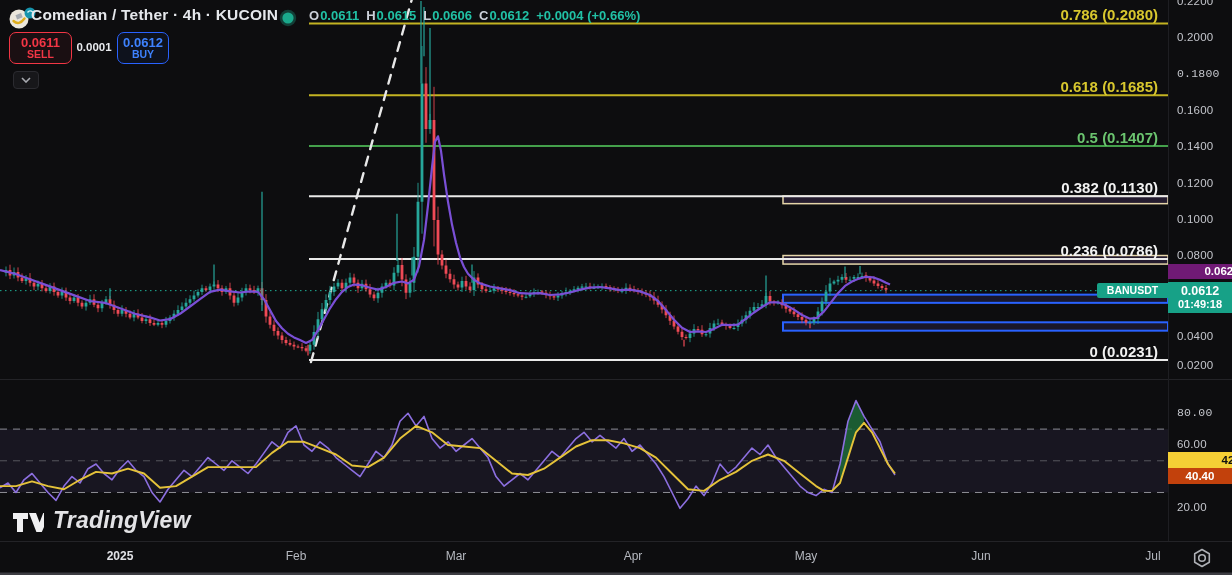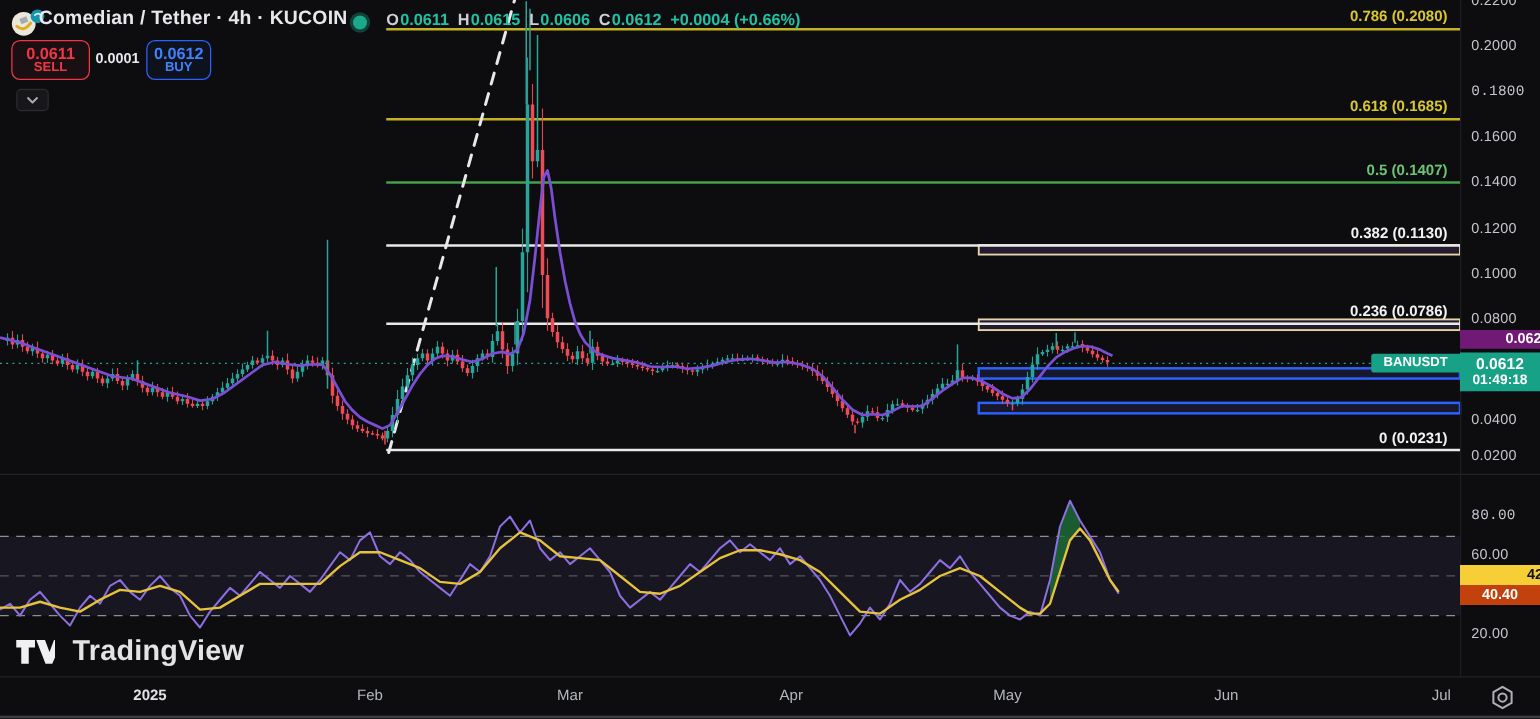--- a/index.html
+++ b/index.html
@@ -20,34 +20,34 @@
   .sell .p{color:#f23645;font-size:13px;font-weight:700;}
   .sell .l{color:#f23645;font-size:10.5px;font-weight:600;}
   .buy{left:117px;top:32px;width:50px;height:30px;border:1.5px solid #2962ff;background:rgba(41,98,255,.06);}
   .buy .p{color:#3e82ff;font-size:13px;font-weight:700;}
   .buy .l{color:#3e82ff;font-size:10.5px;font-weight:600;}
   .spread{left:72px;top:41px;width:44px;text-align:center;color:#e8eaee;font-size:11.5px;font-weight:600;}
   .chev{left:13px;top:71px;width:24px;height:16px;background:#17171a;border:1px solid #2b2b30;
         border-radius:4px;display:flex;align-items:center;justify-content:center;cursor:pointer;}
   
   .ytick{left:1177px;font-size:11.5px;color:#c4c6cc;letter-spacing:.2px;}
-  .fiblab{right:74px;font-size:12px;font-weight:700;text-align:center;white-space:nowrap;}
+  .fiblab{right:74px;font-size:15px;font-weight:700;text-align:center;white-space:nowrap;}
   .xlab{top:549px;font-size:12px;color:#b5b8bf;transform:translateX(-50%);}
   .xlab.b{font-weight:700;color:#e0e1e5;}
   .tag{left:1168px;width:64px;text-align:center;color:#fff;font-weight:700;}
   .tag-upper{top:264px;height:15px;line-height:15px;font-size:11.5px;background:#701a75;padding-left:22px;}
   .tag-main{top:282px;height:31px;background:#17a187;display:flex;flex-direction:column;justify-content:center;}
   .tag-main .p{font-size:12.5px;line-height:14px;}
   .tag-main .c{font-size:11px;font-weight:600;line-height:13px;}
   .tag-sym{left:1097px;width:71px;top:283px;height:15px;line-height:15px;background:#17a187;color:#fff;
            font-size:10.5px;font-weight:700;text-align:center;border-radius:2px 0 0 2px;}
   .tag-rsi1{top:452px;height:16px;line-height:16px;font-size:11.5px;background:#f5cf35;color:#111;padding-left:36px;}
   .tag-rsi2{top:468px;height:16px;line-height:16px;font-size:11.5px;background:#c2410c;color:#fff;}
   
-  .wm{left:12px;top:507px;display:flex;gap:14px;}
+  .wm{left:12px;top:507px;display:flex;align-items:center;gap:9px;font-style:italic;}
   .wm .t{font-size:23px;font-weight:700;color:#e3e3e6;letter-spacing:.2px;}
 </style>
 </head>
 <body>
 
 <div class="stage">
 
   <svg id="plot" class="abs" style="left:0;top:0;" width="1232" height="575">
       <g>
         <rect x="0" y="429.1089108910891" width="1168" height="63.366336633663366" fill="rgba(130,110,200,0.10)"></rect>

